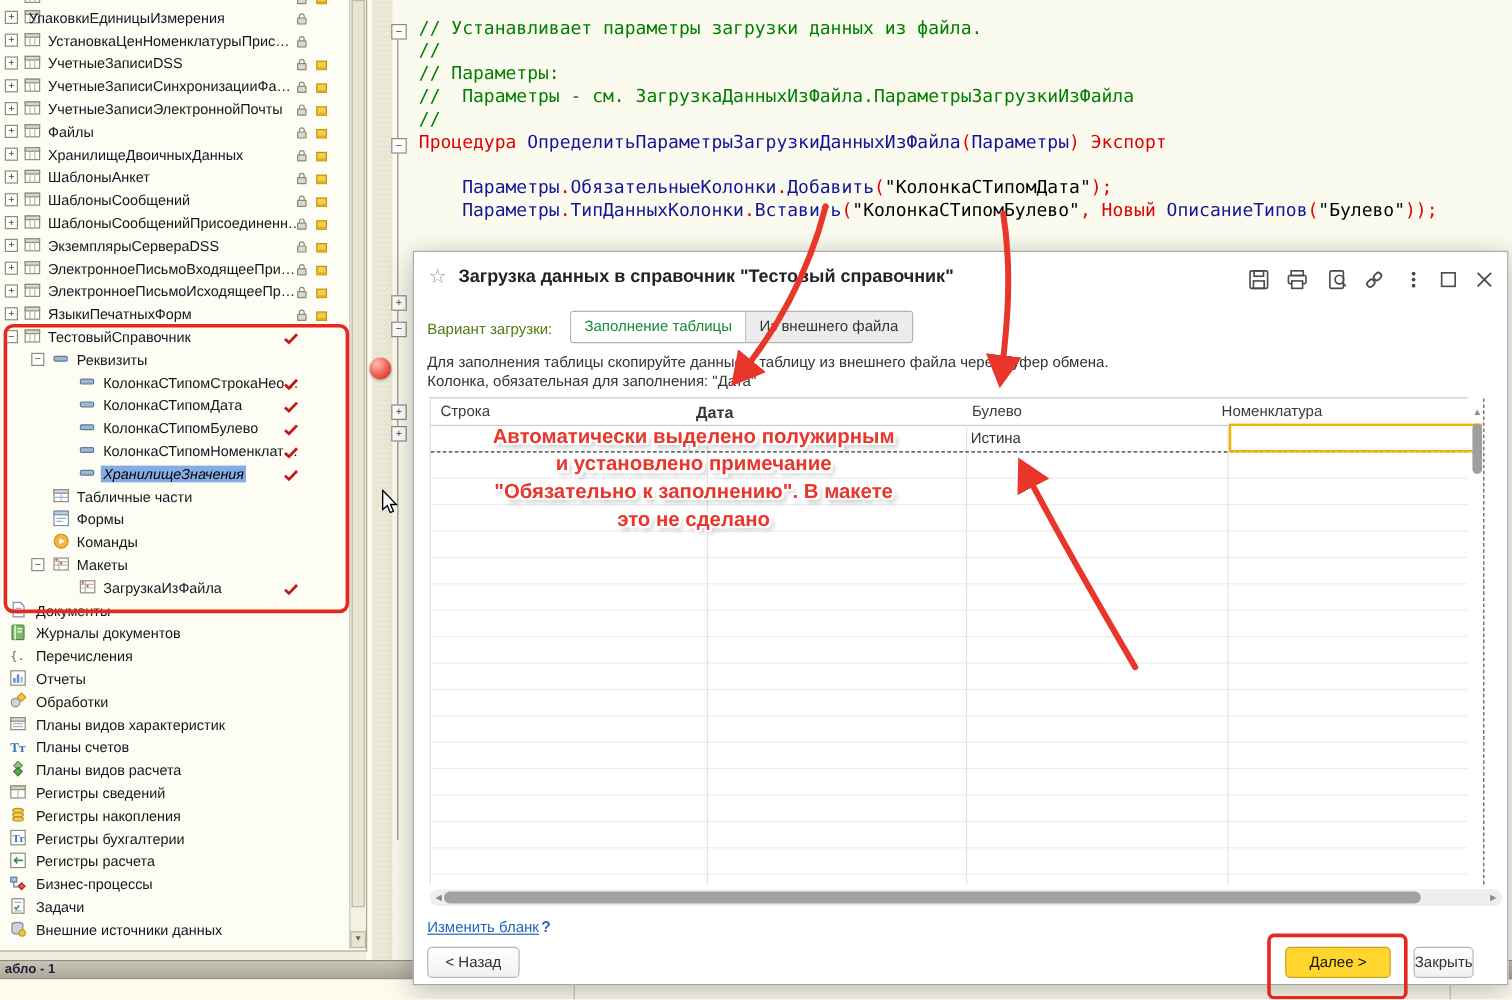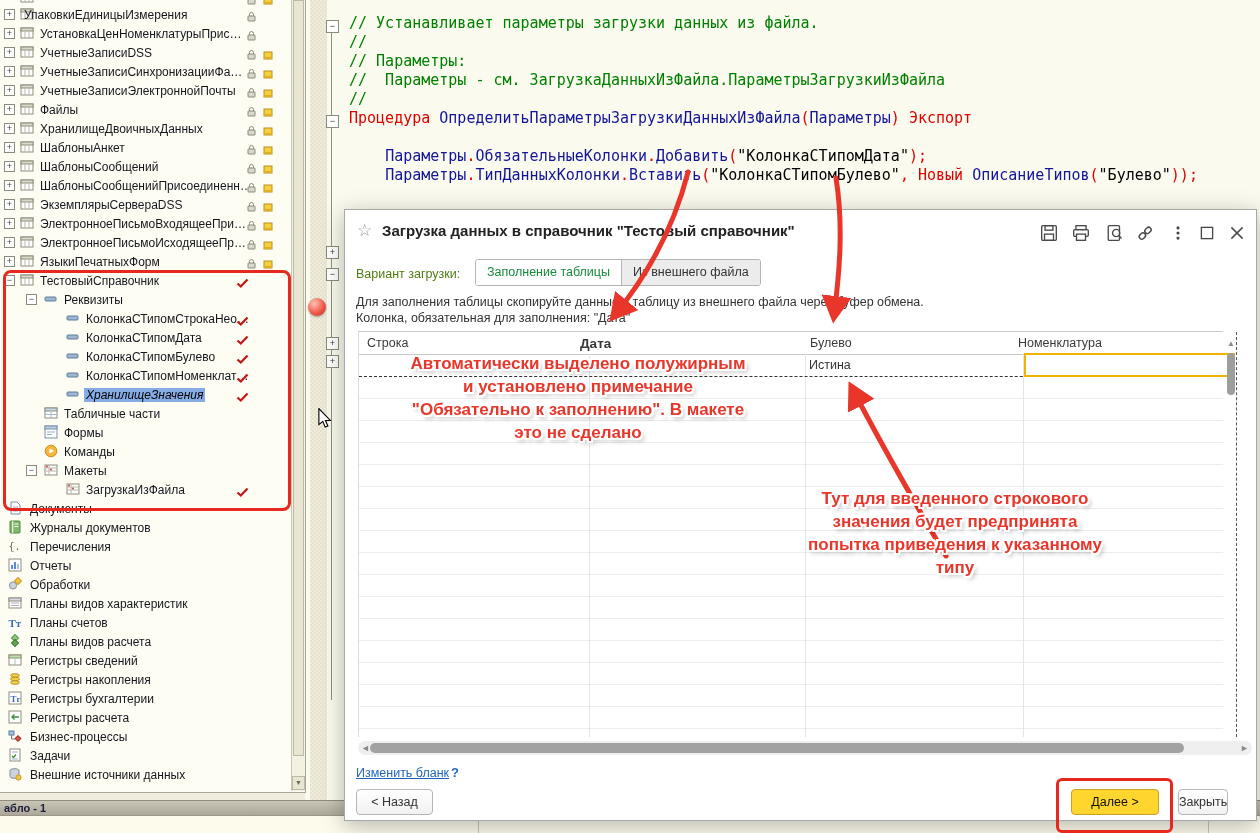--- a/index.html
+++ b/index.html
@@ -725,18 +725,17 @@
       <marker id="ah" markerWidth="6" markerHeight="6" refX="4" refY="3" orient="auto">
         <path d="M0,0 L5.5,3 L0,6 Z" fill="#e8362b"></path>
       </marker>
     </defs>
     <path d="M 688 172 C 672 235, 642 282, 614 316" stroke="#e8362b" stroke-width="5" fill="none" stroke-linecap="round" marker-end="url(#ah)"></path>
     <path d="M 836 178 C 844 228, 839 276, 834 316" stroke="#e8362b" stroke-width="5" fill="none" stroke-linecap="round" marker-end="url(#ah)"></path>
     <path d="M 946 556 C 912 498, 880 442, 852 388" stroke="#e8362b" stroke-width="5" fill="none" stroke-linecap="round" marker-end="url(#ah)"></path>
   </svg>
 
   <div class="annot-text" style="left:408px;top:352px;width:340px;">Автоматически выделено полужирным и установлено примечание "Обязательно к заполнению". В макете это не сделано</div>
-  <div class="annot-text" style="left:802px;top:487px;width:306px;">Тут для введенного строкового значения будет предпринята попытка приведения к указанному типу</div>
 
   <svg id="cursor" width="14" height="20" viewBox="0 0 12 18">
     <polygon points="0.5,0.5 0.5,15 4,12 6.2,17.2 8.6,16.2 6.4,11.2 10.8,11.2" fill="#fff" stroke="#000" stroke-width="1"></polygon>
   </svg>
 </div>
 
 </body></html>

